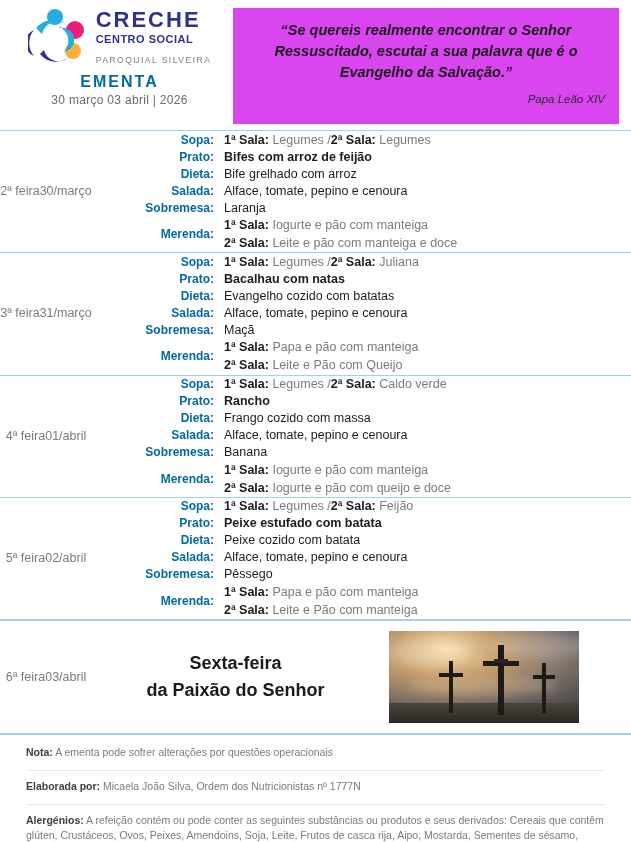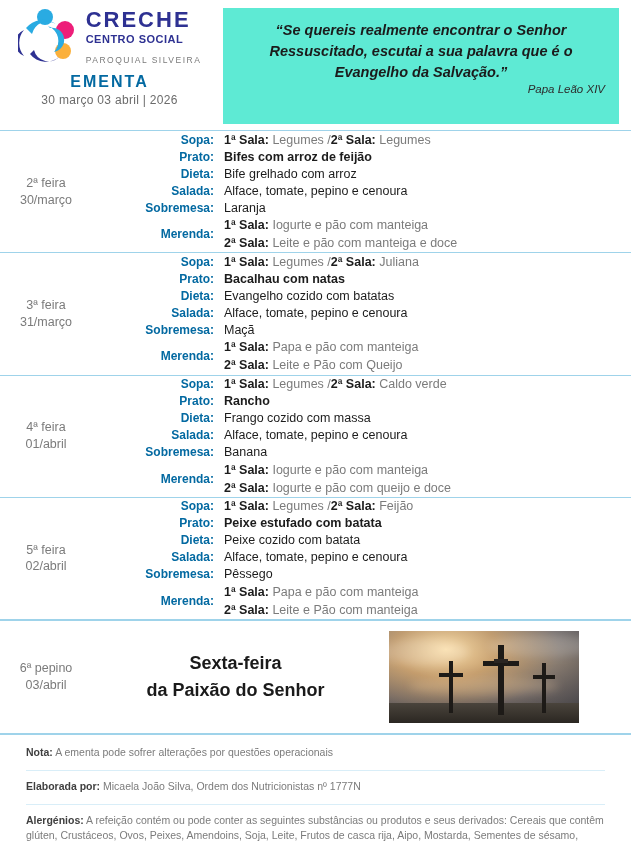--- a/index.html
+++ b/index.html
@@ -6,60 +6,60 @@
   body{
     width:631px;height:842px;
     background:#ffffff;
     font-family:"Liberation Sans", sans-serif;
     color:#1a1a1a;
     overflow:hidden;
   }
   .page{position:relative;width:631px;height:842px;}
 
   
-  .header{display:flex;align-items:flex-start;padding:8px 12px 0 2px;}
+  .header{display:flex;align-items:flex-start;padding:8px 12px 0 12px;}
   .brand{width:215px;flex:0 0 215px;text-align:center;}
   .logo-row{display:flex;align-items:center;justify-content:center;gap:6px;}
   .logo-mark{width:62px;height:56px;position:relative;flex:0 0 62px;}
   .brand-text{text-align:left;line-height:1.05;}
   .creche{
     font-size:22px;letter-spacing:2px;color:#2e3192;font-weight:bold;
   }
   .centro{
     font-size:11px;letter-spacing:0.5px;color:#2e3192;font-weight:bold;margin-top:3px;
   }
   .paroquial{
     font-size:8.5px;letter-spacing:1.5px;color:#7a7a7a;margin-top:10px;
   }
   .ementa{
     margin-top:8px;font-size:16px;letter-spacing:2px;color:#0369a1;font-weight:bold;
   }
   .dates{
     margin-top:2px;font-size:12px;color:#6b6b6b;letter-spacing:0.3px;
   }
   .quote-box{
-    flex:1;background:#5eead4;margin-left:6px;padding:12px 14px 8px 14px;
+    flex:1;background:#d946ef;margin-left:6px;padding:12px 14px 8px 14px;
     min-height:116px;box-sizing:border-box;
   }
   .quote-text{
     font-size:14.5px;font-style:italic;font-weight:bold;color:#1b1b1b;
     text-align:center;line-height:1.45;
   }
   .quote-author{
-    text-align:right;font-style:italic;font-size:11.5px;color:#2c2c2c;
+    margin-top:10px;text-align:right;font-style:italic;font-size:11.5px;color:#2c2c2c;
   }
 
   
   .menu{margin-top:6px;}
   .day-block{
     display:flex;border-top:1px solid #9fd3ea;
   }
   .day-block.first{border-top:1px solid #9fd3ea;}
   .day-label{
-    width:92px;flex:0 0 92px;display:flex;flex-direction:column;
+    width:92px;flex:0 0 92px;display:flex;flex-direction:row;
     align-items:center;justify-content:center;
     color:#7b7b7b;font-size:12.5px;line-height:1.35;text-align:center;
     padding:2px 0;
   }
   .rows{flex:1;}
   .row{display:flex;align-items:stretch;min-height:17px;}
   .row-label{
     width:122px;flex:0 0 122px;text-align:right;padding-right:7px;
     font-weight:bold;font-size:12px;color:#0369a1;
     display:flex;align-items:center;justify-content:flex-end;
@@ -294,21 +294,21 @@
           <div class="merenda-lines">
             <div><span class="sala">1ª Sala:</span>&nbsp;<span>Papa e pão com manteiga</span></div>
             <div><span class="sala">2ª Sala:</span>&nbsp;<span>Leite e Pão com manteiga</span></div>
           </div>
         </div>
       </div>
     </div>
 
     <div class="friday">
       <div class="day-label">
-        <span>6ª pepino</span>
+        <span>6ª feira</span>
         <span>03/abril</span>
       </div>
       <div class="friday-title">
         <div>Sexta-feira</div>
         <div>da Paixão do Senhor</div>
       </div>
       <div class="friday-img">
         <div class="sky"></div>
         <div class="cloud" style="left:-10px;top:8px;width:90px;height:26px;"></div>
         <div class="cloud" style="left:100px;top:4px;width:110px;height:22px;"></div>

